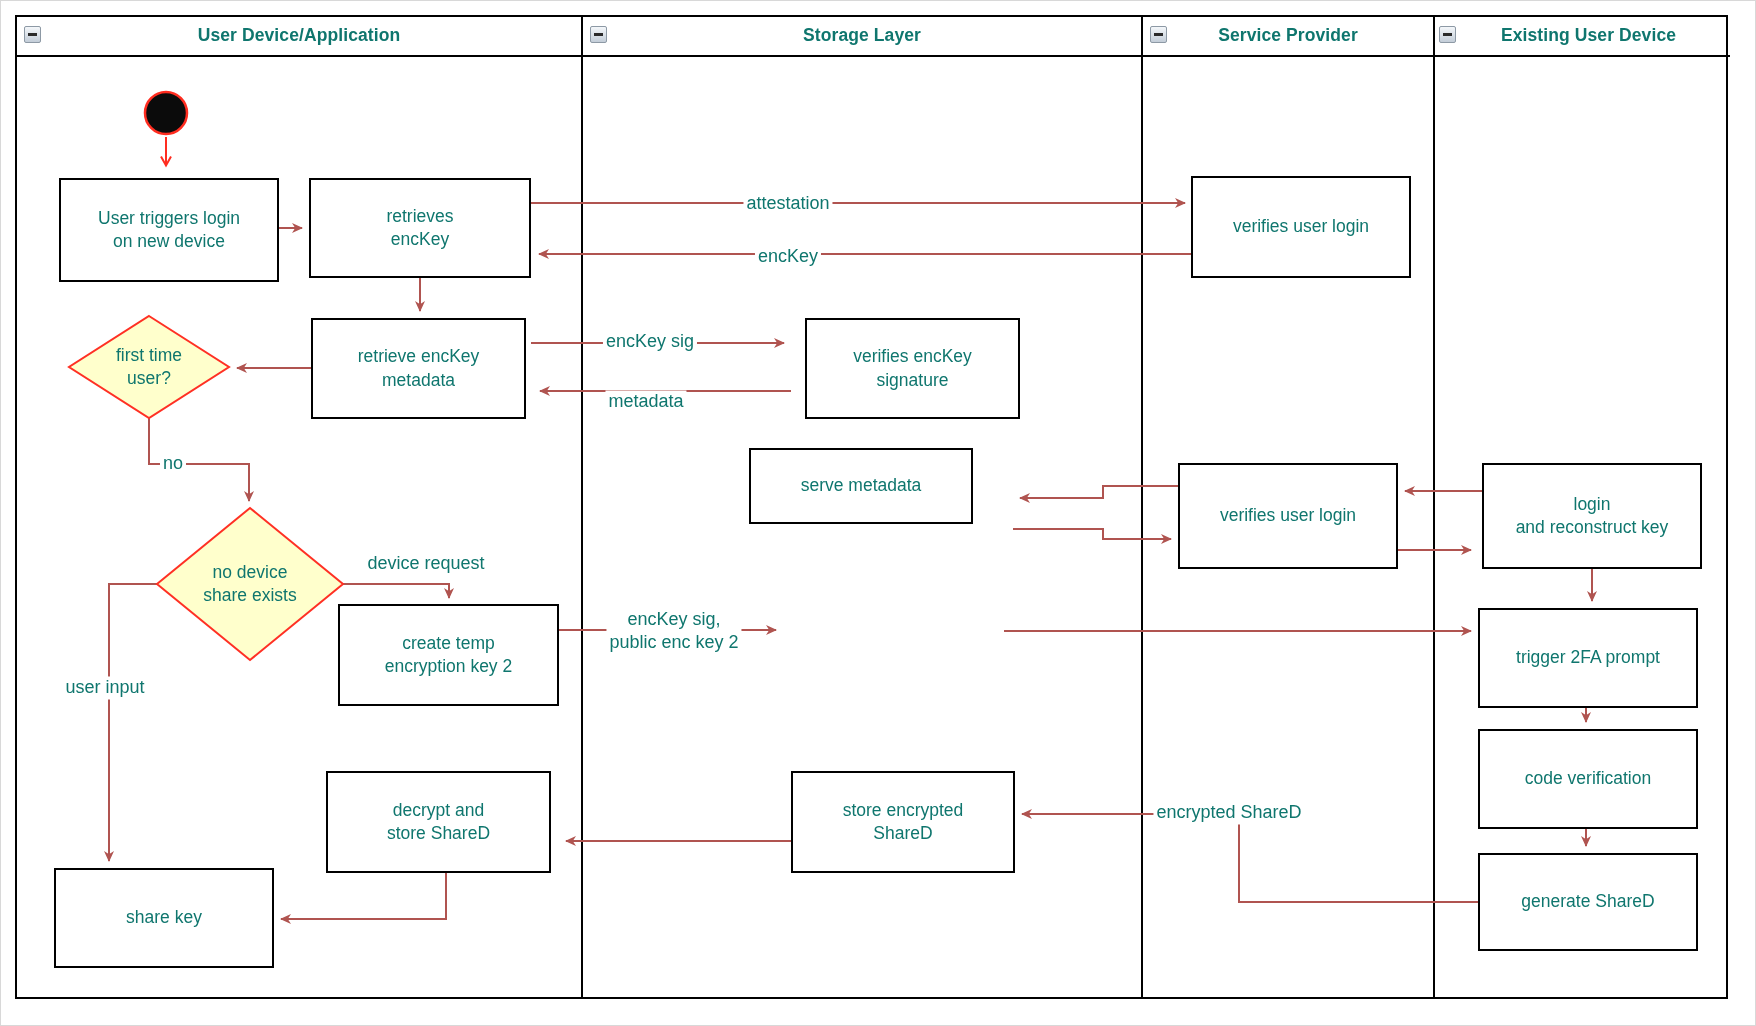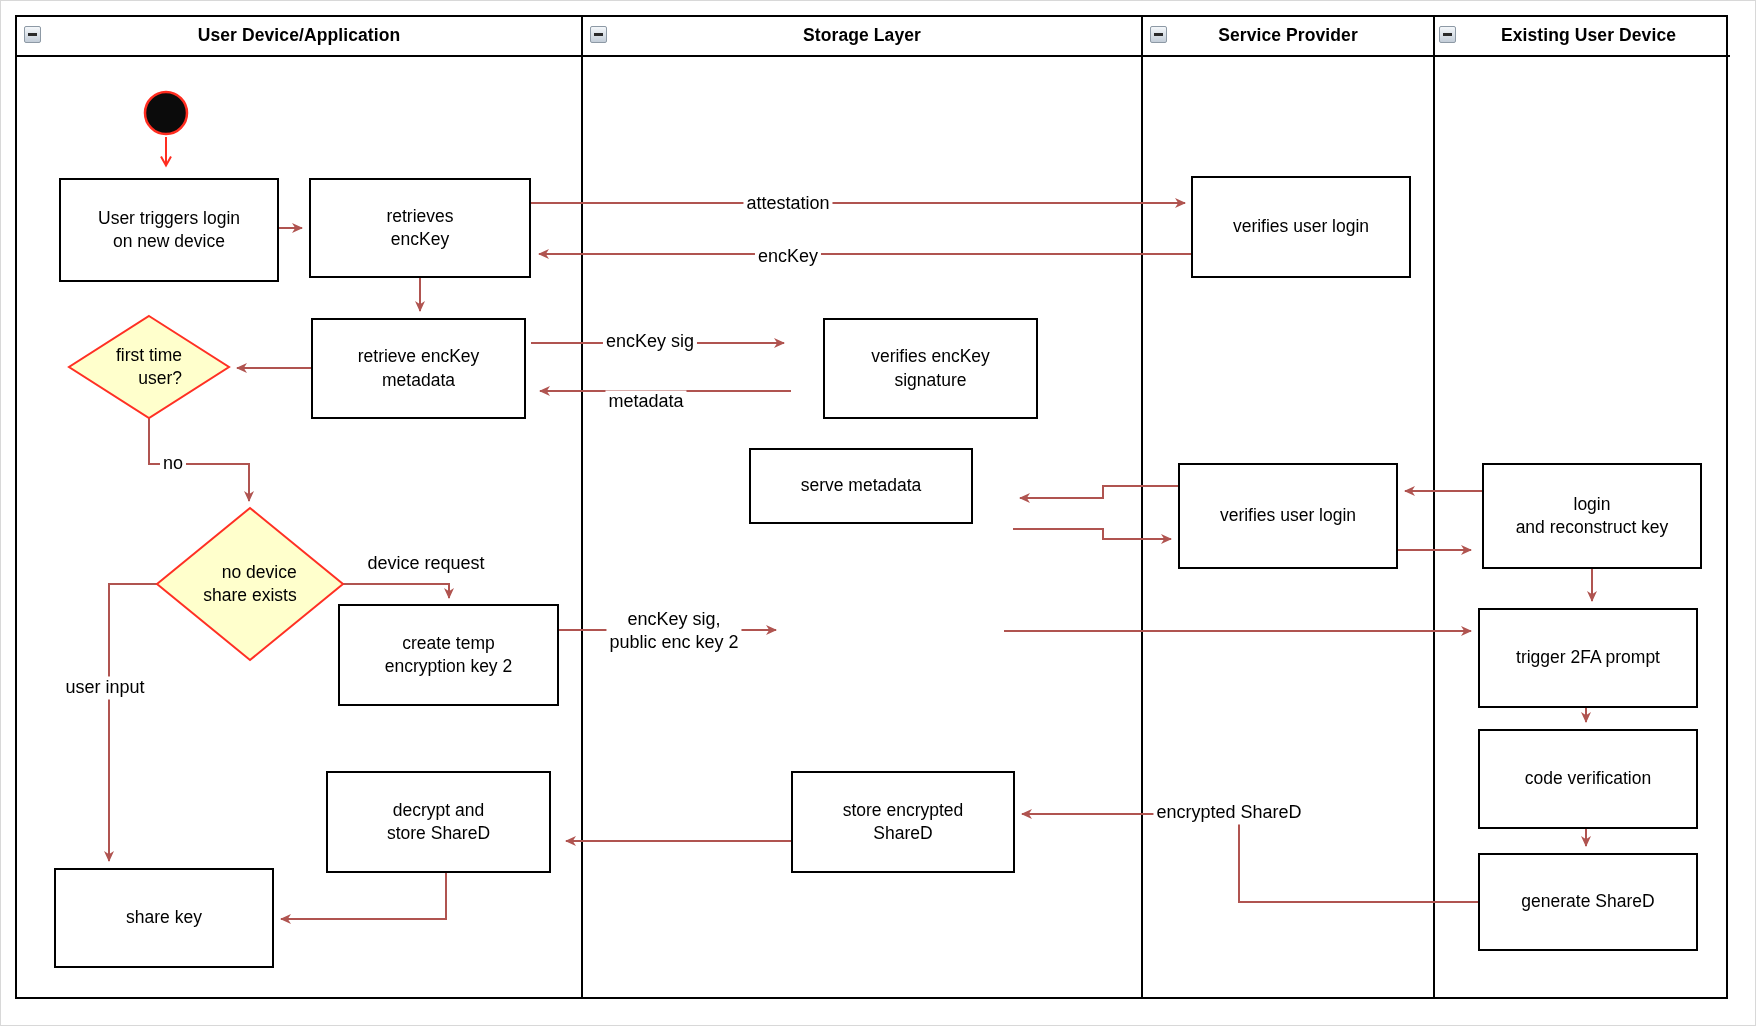--- a/index.html
+++ b/index.html
@@ -1,18 +1,18 @@
 <!DOCTYPE html>
 <html><head>
 <meta charset="utf-8">
 <style>
   html,body{margin:0;padding:0;background:#ffffff;}
   .canvas{
     position:relative;width:1756px;height:1026px;background:#ffffff;
-    font-family:"Liberation Sans","DejaVu Sans",sans-serif;color:#000000;
+    font-family:"Liberation Sans","DejaVu Sans",sans-serif;color:#0f766e;
     overflow:hidden;border:1px solid #d8d8d8;box-sizing:border-box;
   }
   .pool{position:absolute;left:14px;top:14px;width:1713px;height:984px;border:2px solid #000;box-sizing:border-box;}
   .lane-line{position:absolute;top:14px;width:2px;height:984px;background:#000;}
   .header-sep{position:absolute;left:14px;top:54px;width:1715px;height:2px;background:#000;}
   .lane-title{
     position:absolute;top:14px;height:40px;display:flex;align-items:center;justify-content:center;
     font-weight:bold;font-size:17.5px;letter-spacing:.1px;
   }
   .collapse-btn{
@@ -22,21 +22,21 @@
   .collapse-btn::after{
     content:"";position:absolute;left:3px;top:6px;width:9px;height:3px;background:#2a2a2a;
   }
   svg.edges{position:absolute;left:0;top:0;pointer-events:none;}
   .node{
     position:absolute;border:2px solid #000;background:#fff;box-sizing:border-box;
     display:flex;align-items:center;justify-content:center;text-align:center;
     font-size:17.5px;line-height:1.32;white-space:pre-line;padding:2px 6px;
   }
   .decision-label{
-    position:absolute;transform:translate(-50%,-50%);text-align:right;
+    position:absolute;transform:translate(-50%,-50%);text-align:center;
     font-size:17.5px;line-height:1.3;white-space:pre-line;
   }
   .edge-label{
     position:absolute;transform:translate(-50%,-50%);text-align:center;
     font-size:18px;line-height:1.28;background:#fff;padding:0 3px;white-space:pre-line;
   }
 </style>
 </head>
 <body>
 
@@ -104,21 +104,21 @@
   <div class="decision-label" style="left:249px;top:583px">no device
 share exists</div>
 
   <div class="node" style="left:58px;top:177px;width:220px;height:104px">User triggers login
 on new device</div>
   <div class="node" style="left:308px;top:177px;width:222px;height:100px">retrieves
 encKey</div>
   <div class="node" style="left:310px;top:317px;width:215px;height:101px">retrieve encKey
 metadata</div>
   <div class="node" style="left:1190px;top:175px;width:220px;height:102px">verifies user login</div>
-  <div class="node" style="left:822px;top:317px;width:215px;height:101px">verifies encKey
+  <div class="node" style="left:804px;top:317px;width:215px;height:101px">verifies encKey
 signature</div>
   <div class="node" style="left:748px;top:447px;width:224px;height:76px">serve metadata</div>
   <div class="node" style="left:1177px;top:462px;width:220px;height:106px">verifies user login</div>
   <div class="node" style="left:1481px;top:462px;width:220px;height:106px">login
 and reconstruct key</div>
   <div class="node" style="left:337px;top:603px;width:221px;height:102px">create temp
 encryption key 2</div>
   <div class="node" style="left:1477px;top:607px;width:220px;height:100px">trigger 2FA prompt</div>
   <div class="node" style="left:1477px;top:728px;width:220px;height:100px">code verification</div>
   <div class="node" style="left:1477px;top:852px;width:220px;height:98px">generate ShareD</div>

